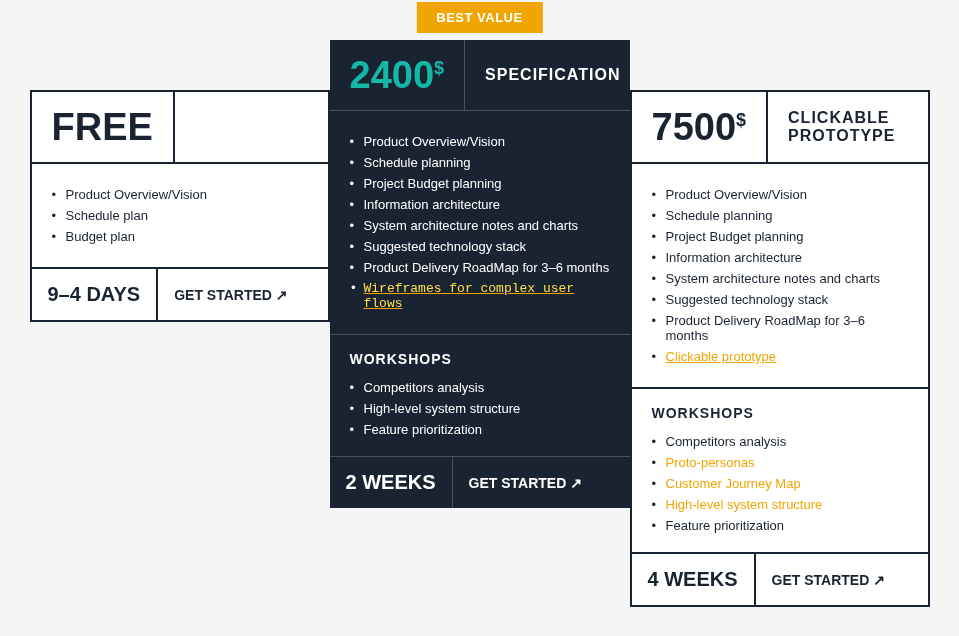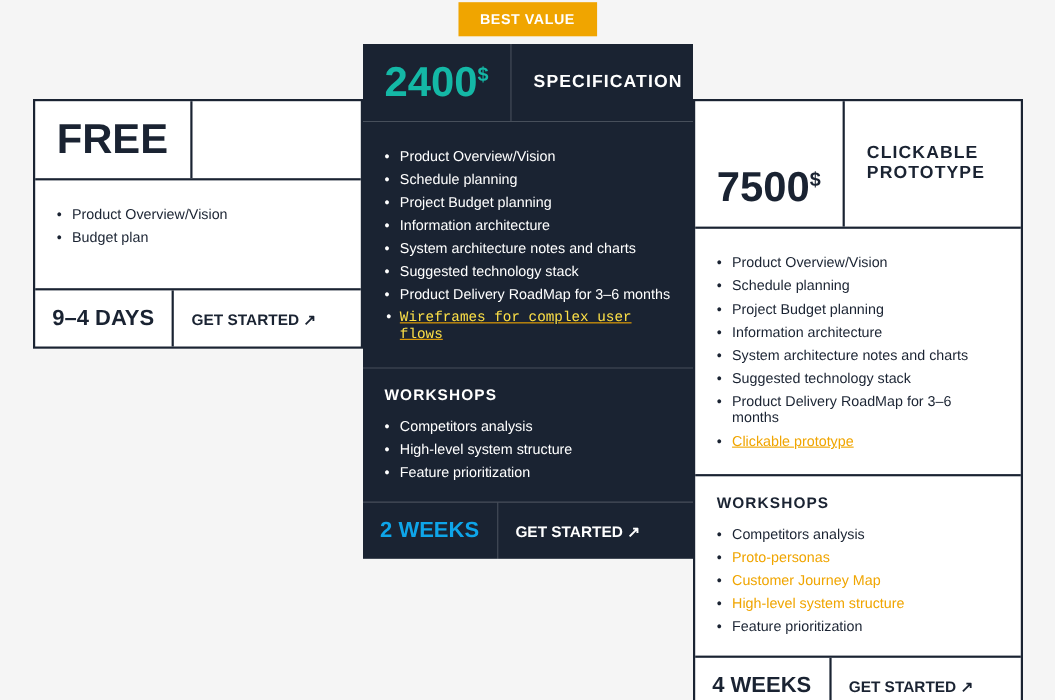--- a/index.html
+++ b/index.html
@@ -206,21 +206,21 @@
       left: 0;
       color: #fff;
     }
     .card-spec .footer {
       display: flex;
     }
     .card-spec .duration {
       padding: 14px 16px;
       font-size: 20px;
       font-weight: 900;
-      color: #0ea5e9;
+      color: #ffffff;
       border-right: 1px solid rgba(255,255,255,0.2);
       white-space: nowrap;
     }
     .card-spec .cta {
       padding: 14px 16px;
       font-size: 14px;
       font-weight: 700;
       color: #fff;
       cursor: pointer;
       display: flex;
@@ -241,21 +241,20 @@
     }
     .card-proto .price-block {
       padding: 16px 20px;
       border-right: 2px solid #1a2332;
     }
     .card-proto .price-block .price {
       font-size: 38px;
       font-weight: 900;
       color: #1a2332;
       line-height: 1;
-      margin-top: 44px;
     }
     .card-proto .price-block .price sup {
       font-size: 18px;
       vertical-align: super;
     }
     .card-proto .title-block {
       padding: 16px 20px;
       display: flex;
       align-items: center;
     }
@@ -356,20 +355,21 @@
 
   <div class="card-free">
     <div class="header">
       <div class="price-block">
         <div class="price">FREE</div>
       </div>
     </div>
     <div class="features">
       <ul>
         <li>Product Overview/Vision</li>
+        <li>Schedule plan</li>
         <li>Budget plan</li>
       </ul>
     </div>
     <div class="footer">
       <div class="duration">9–4 DAYS</div>
       <div class="cta">GET STARTED ↗</div>
     </div>
   </div>
 
   <div class="card-spec">

